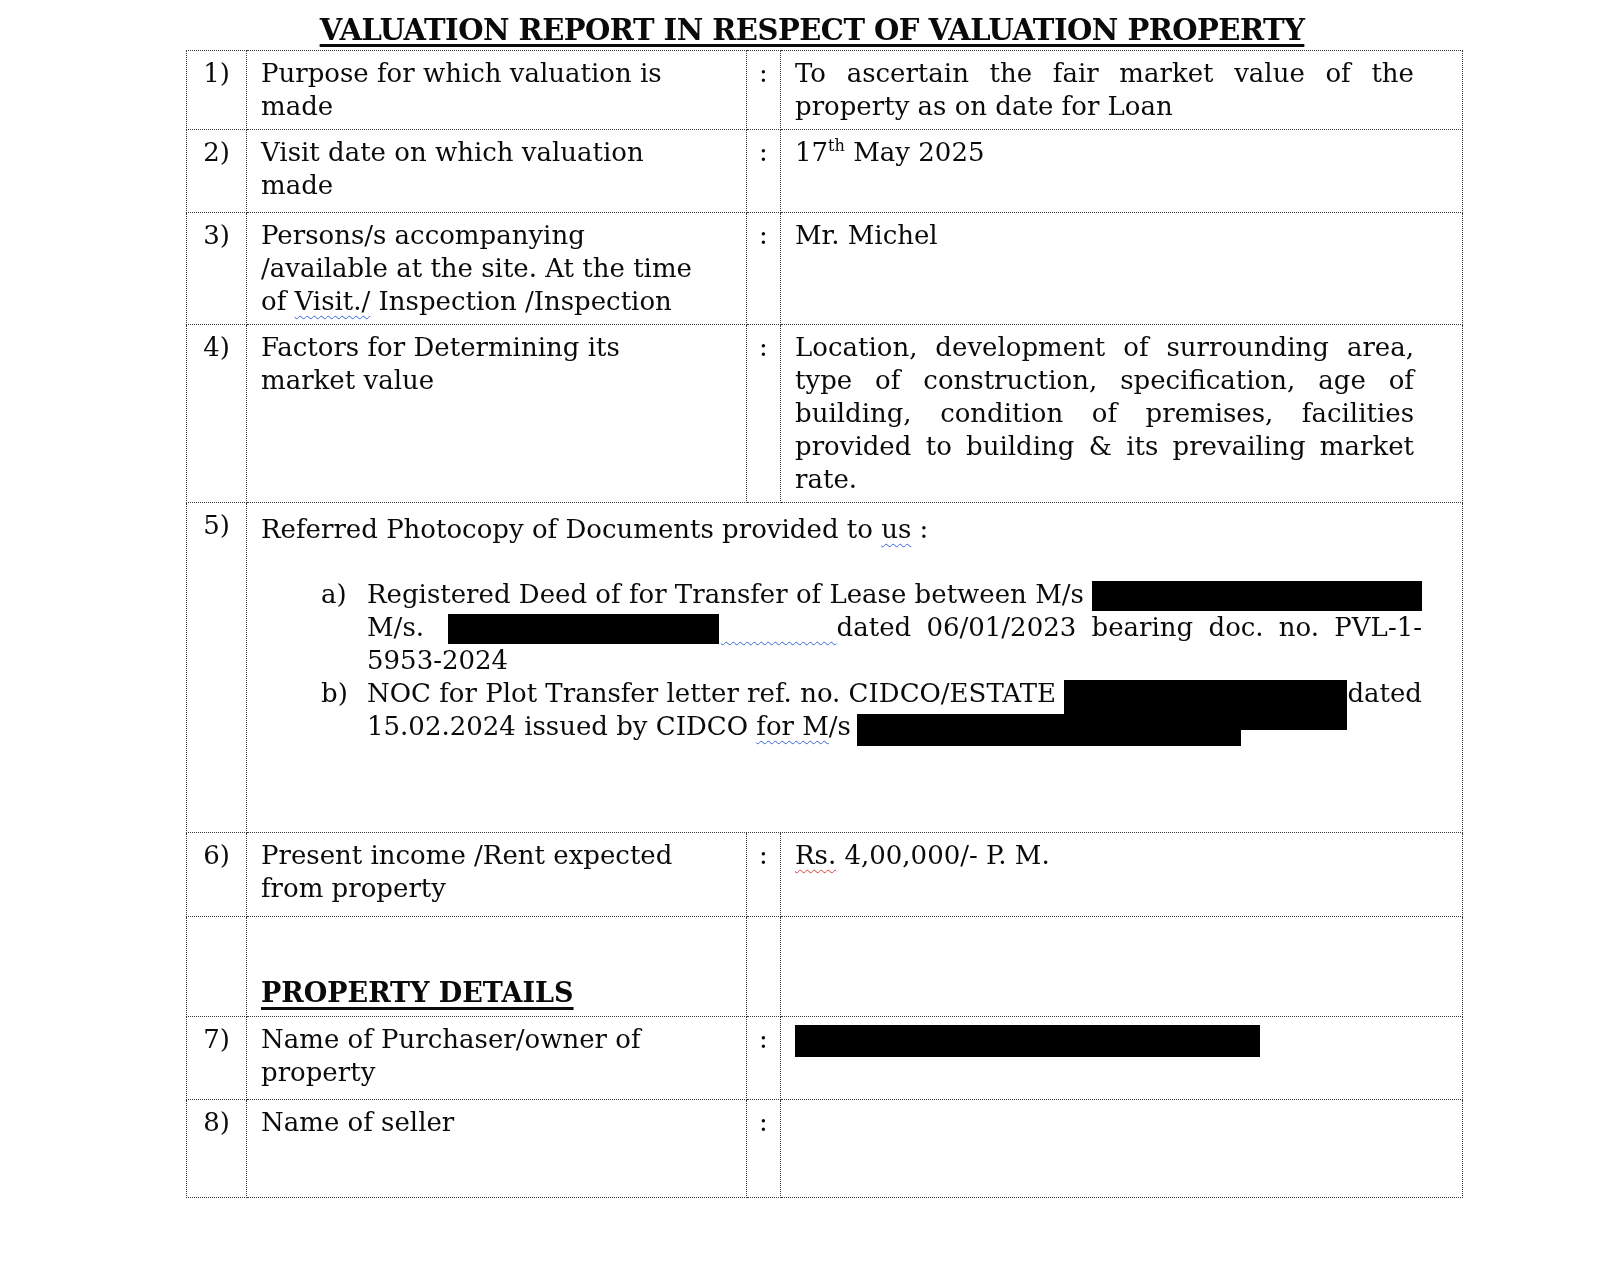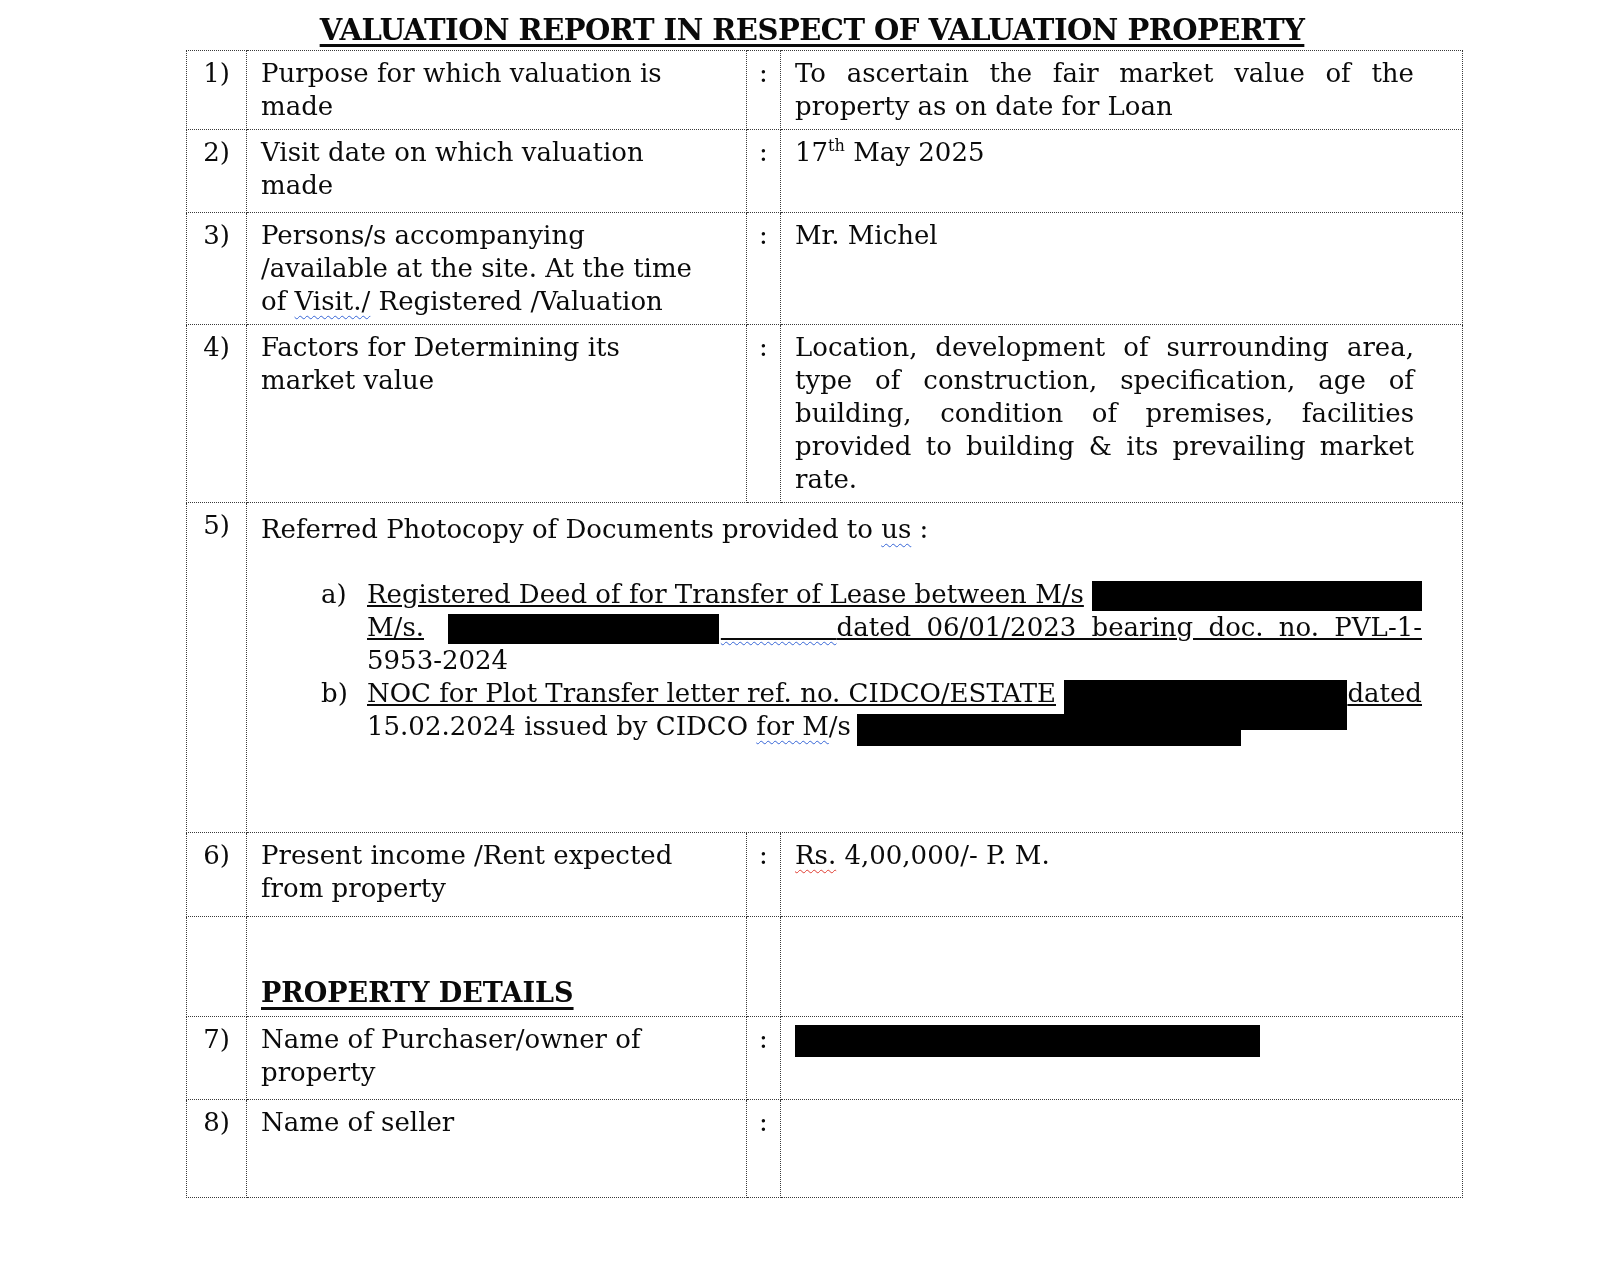--- a/index.html
+++ b/index.html
@@ -70,21 +70,21 @@
     text-underline-offset:5px;
     text-align:center;
   }
 
   
   td.span-cell { padding:10px 40px 0 14px; }
   .doc-heading { margin-bottom:32px; }
   .doc-item { display:flex; }
   .doc-item .marker { flex:none; width:46px; margin-left:60px; }
   .doc-item .itext  { flex:1; min-width:0; }
-  .line-flex { display:flex; align-items:flex-start; height:33px; overflow:visible;text-decoration:underline; }
+  .line-flex { display:flex; align-items:flex-start; height:33px; overflow:visible; }
   .nw { white-space:nowrap; }
   .push { margin-left:auto; }
 
   .redaction { background:#000; display:block; height:30px; margin-top:3px; }
   .redaction.grow { flex:1; margin-left:8px; }
   .redaction.tall { height:50px; position:relative; z-index:1; }
   .redaction.inline { display:inline-block; height:32px; vertical-align:middle; margin-left:6px; }
   .sq { margin-left:2px; white-space:pre; }
 
   .redact-r7 { width:465px; height:32px; margin-top:2px; background:#000; }
@@ -119,21 +119,21 @@
       <td class="label">Visit date on which valuation
 made</td>
       <td class="colon">:</td>
       <td class="value"><span>17</span><sup class="ord">th</sup><span> May 2025</span></td>
     </tr>
 
     <tr style="height:107px">
       <td class="num">3)</td>
       <td class="label"><span>Persons/s accompanying
 /available at the site. At the time
-of </span><span class="wavy-blue">Visit./</span><span> Registered /Valuation</span></td>
+of </span><span class="wavy-blue">Visit./</span><span> Inspection /Inspection</span></td>
       <td class="colon">:</td>
       <td class="value">Mr. Michel</td>
     </tr>
 
     <tr style="height:158px">
       <td class="num">4)</td>
       <td class="label">Factors for Determining its
 market value</td>
       <td class="colon">:</td>
       <td class="value just">Location, development of surrounding area, type of construction, specification, age of building, condition of premises, facilities provided to building &amp; its prevailing market rate.</td>

